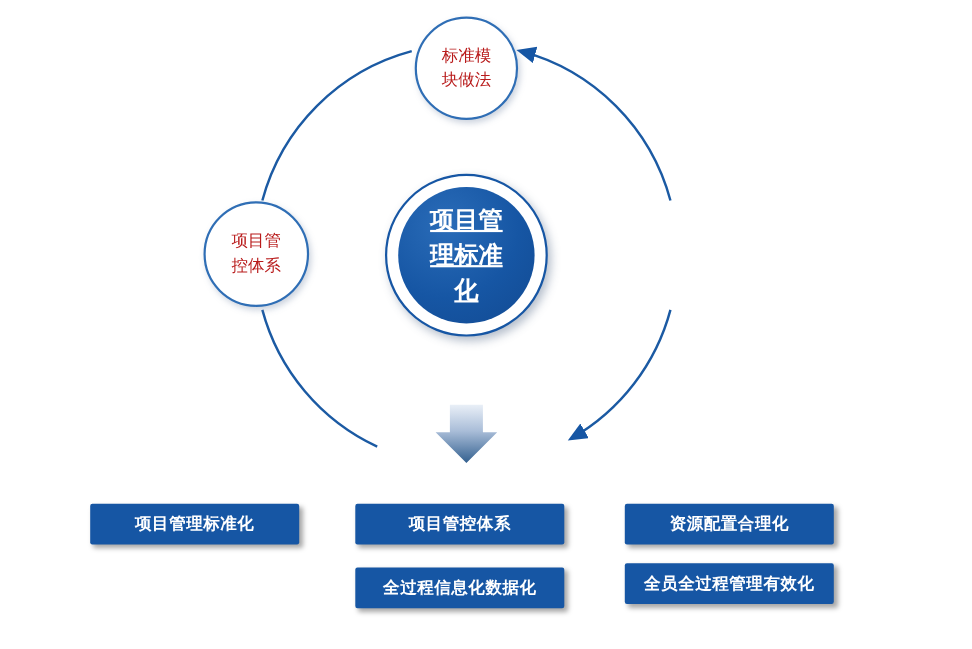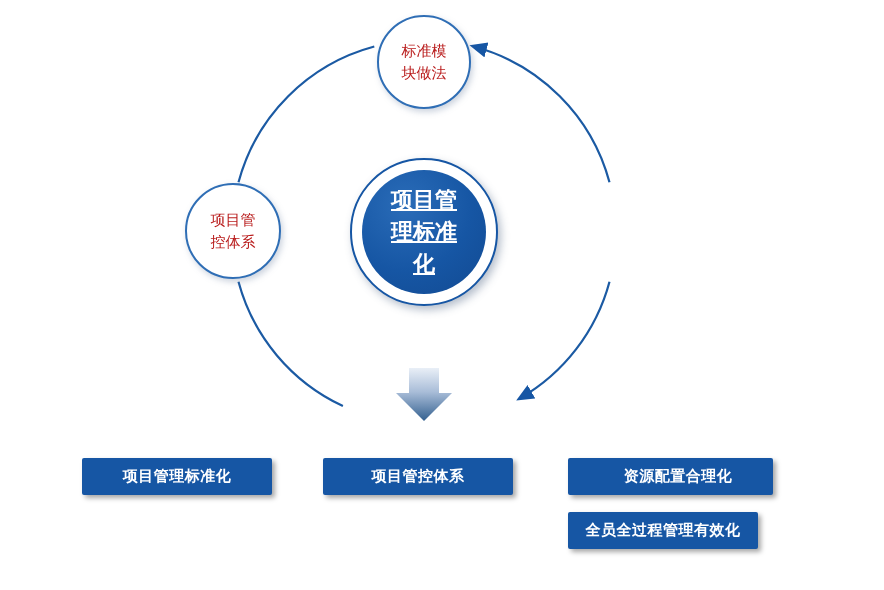--- a/index.html
+++ b/index.html
@@ -38,21 +38,21 @@
 
   
   .outcome {
     position:absolute; width:190px; height:37px; background:#1656a4; border-radius:2px;
     color:#ffffff; font-weight:bold; font-size:15px;
     display:flex; align-items:center; justify-content:center;
     box-shadow: 3px 3px 5px rgba(0,0,0,0.35); z-index:2; letter-spacing:0.5px;
   }
   .ob1 { left:82px;  top:458px; }
   .ob2 { left:323px; top:458px; }
-  .ob3 { left:568px; top:458px;padding-left:15px; }
+  .ob3 { left:568px; top:458px; }
   .ob4 { left:82px;  top:516px; }
   .ob5 { left:323px; top:516px; }
   .ob6 { left:568px; top:512px; }
 </style>
 </head>
 <body>
 
 <div class="canvas">
 
   <svg class="arcs-layer" width="884" height="590" viewBox="0 0 884 590">
@@ -90,17 +90,20 @@
 
   <div class="outcome ob1">
     <span>项目管理标准化</span>
   </div>
   <div class="outcome ob2">
     <span>项目管控体系</span>
   </div>
   <div class="outcome ob3">
     <span>资源配置合理化</span>
   </div>
+  <div class="outcome ob5">
+    <span>全过程信息化数据化</span>
+  </div>
   <div class="outcome ob6">
     <span>全员全过程管理有效化</span>
   </div>
 
 </div>
 
 </body></html>

